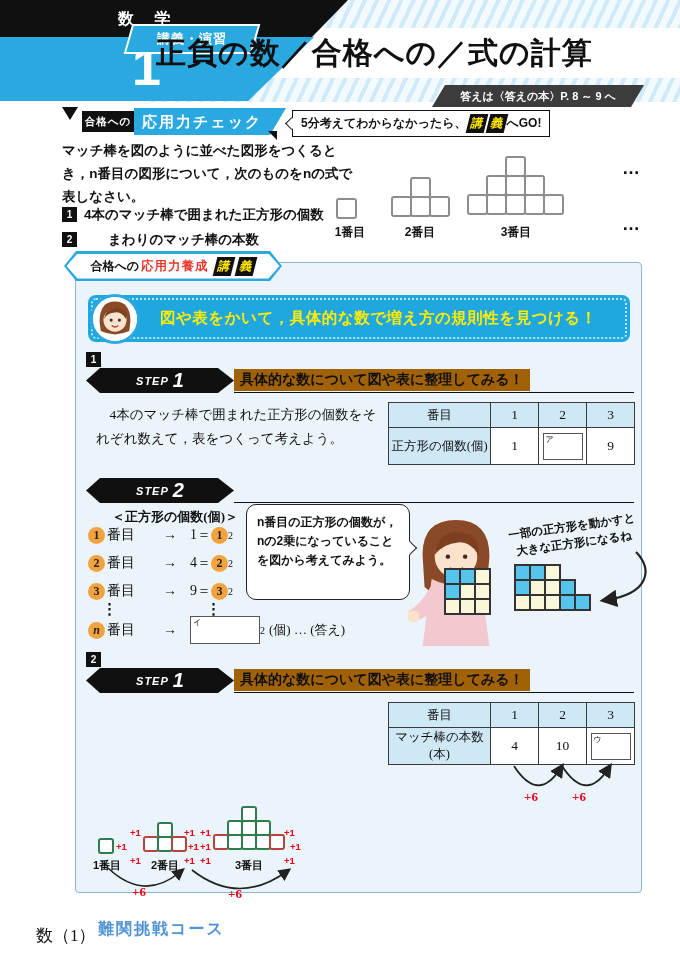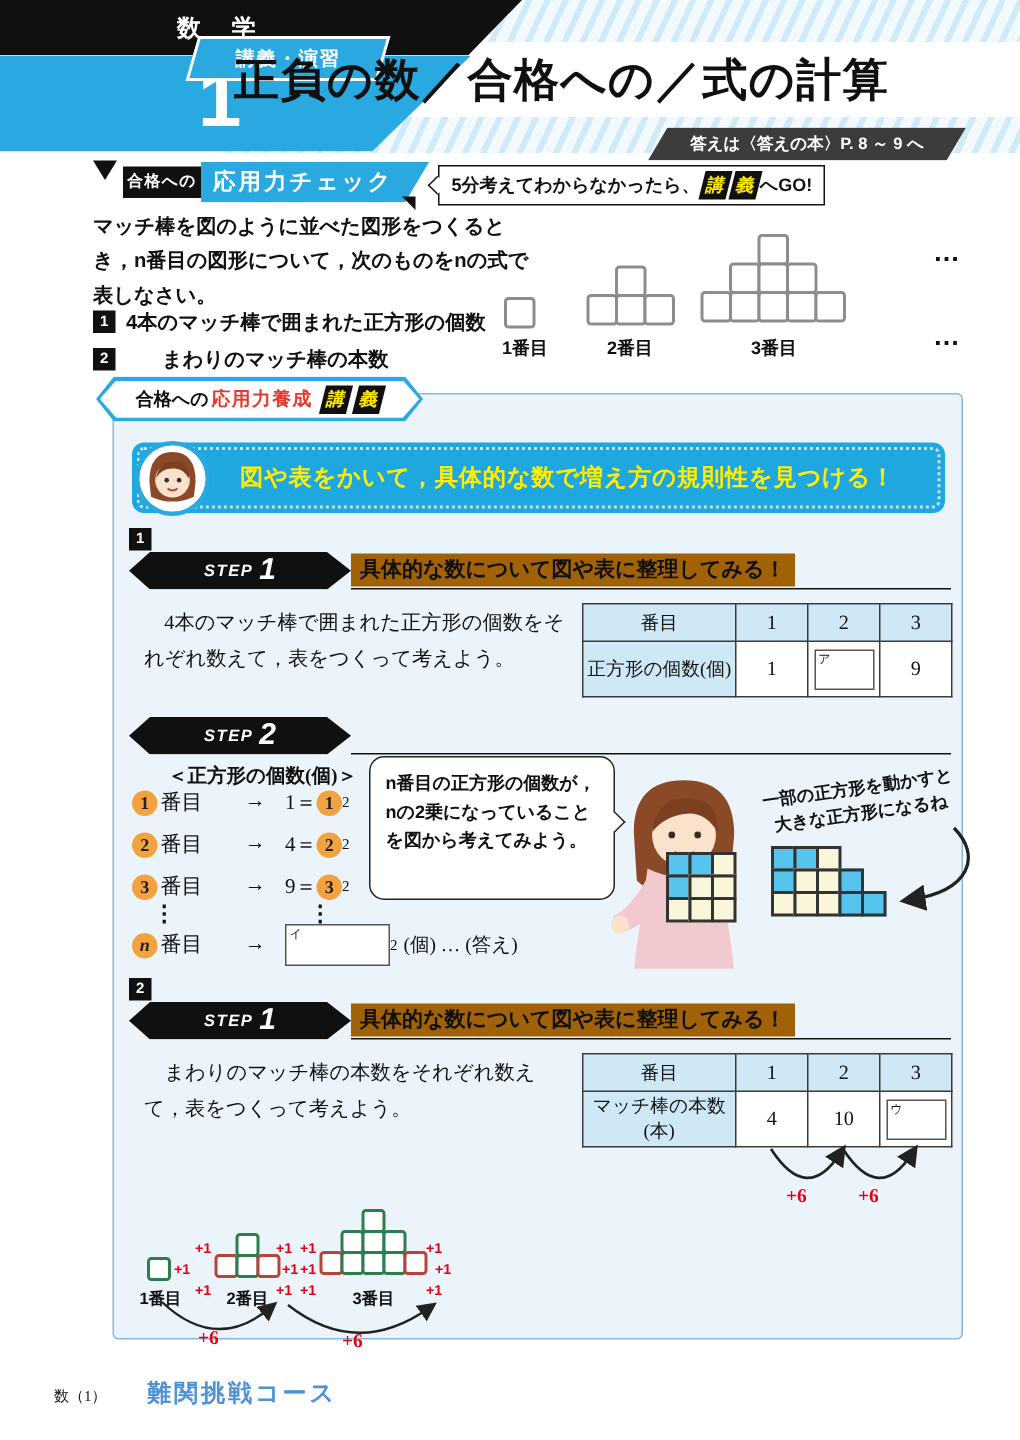--- a/index.html
+++ b/index.html
@@ -103,21 +103,21 @@
 
   .g-row{display:flex;}
   .g-row + .g-row{margin-top:-2px;}
   .g-cell{width:17px;height:17px;box-sizing:border-box;border:2px solid #333;margin-right:-2px;}
   .g-b{background:#56c4ec;} .g-c{background:#faf6da;}
 
   .plus6{color:#e60012;font-weight:bold;font-size:13px;font-family:"Liberation Serif",serif;}
   .p1{position:absolute;color:#e60012;font-weight:bold;font-size:9.5px;}
   .dg-label{font-size:11px;font-weight:bold;text-align:center;}
 
-  .footer-page{left:36px;top:924px;font-family:Liberation Serif, serif;font-size:10px;}
+  .footer-page{left:36px;top:924px;font-family:Liberation Serif, serif;font-size:17px;}
   .footer-course{left:98px;top:919px;font-size:16px;font-weight:bold;color:#4f93d4;letter-spacing:2px;}
 </style>
 </head>
 <body>
 
 <div class="page">
 
   <div class="abs stripes hdr-stripeA"></div>
   <div class="abs stripes hdr-stripeB"></div>
   <div class="abs hdr-white"></div>
@@ -378,21 +378,20 @@
 
   <div class="abs numsq" style="left:86px;top:652px;">2</div>
 
   <div class="abs step-badge" style="left:86px;top:668px;">
     <span class="s1">STEP</span>
     <span class="s2">1</span>
   </div>
   <div class="abs step-line" style="left:234px;top:692px;"></div>
   <div class="abs step-title" style="left:234px;top:669px;">具体的な数について図や表に整理してみる！</div>
 
-  <div class="abs lec-para" style="left:96px;top:703px;">　まわりのマッチ棒の本数をそれぞれ数えて，表をつくって考えよう。</div>
 
   <table class="abs dtable" style="left:388px;top:702px;">
     <colgroup>
         <col style="width:102px">
         <col style="width:48px">
         <col style="width:48px">
         <col style="width:48px">
       </colgroup>
     <tbody>
         <tr class="hd">

